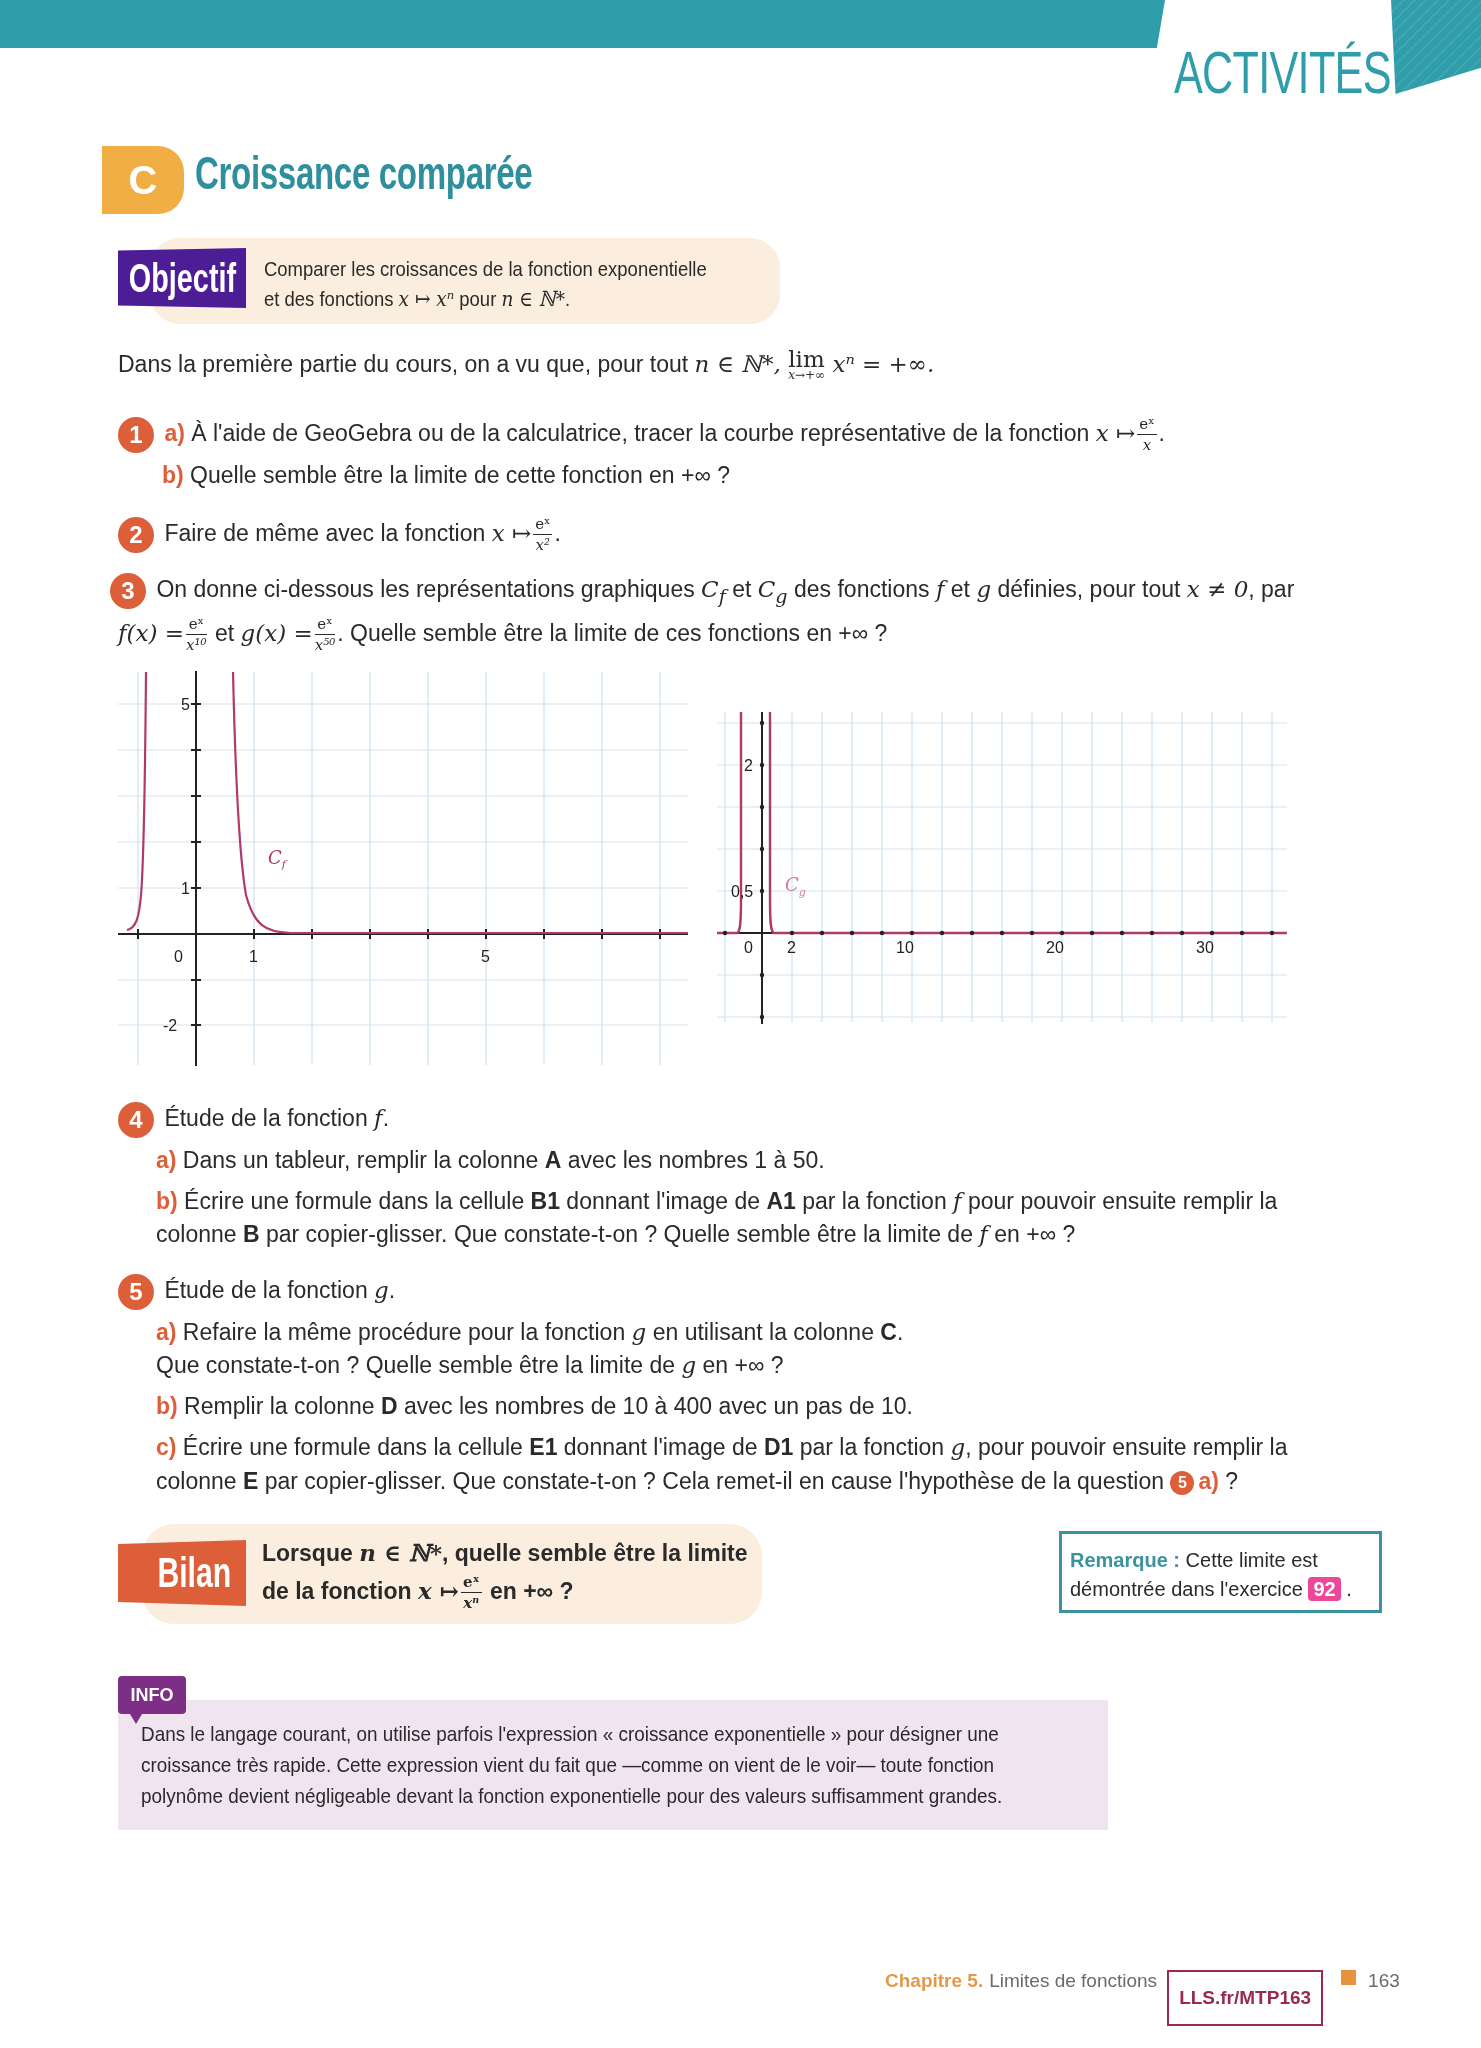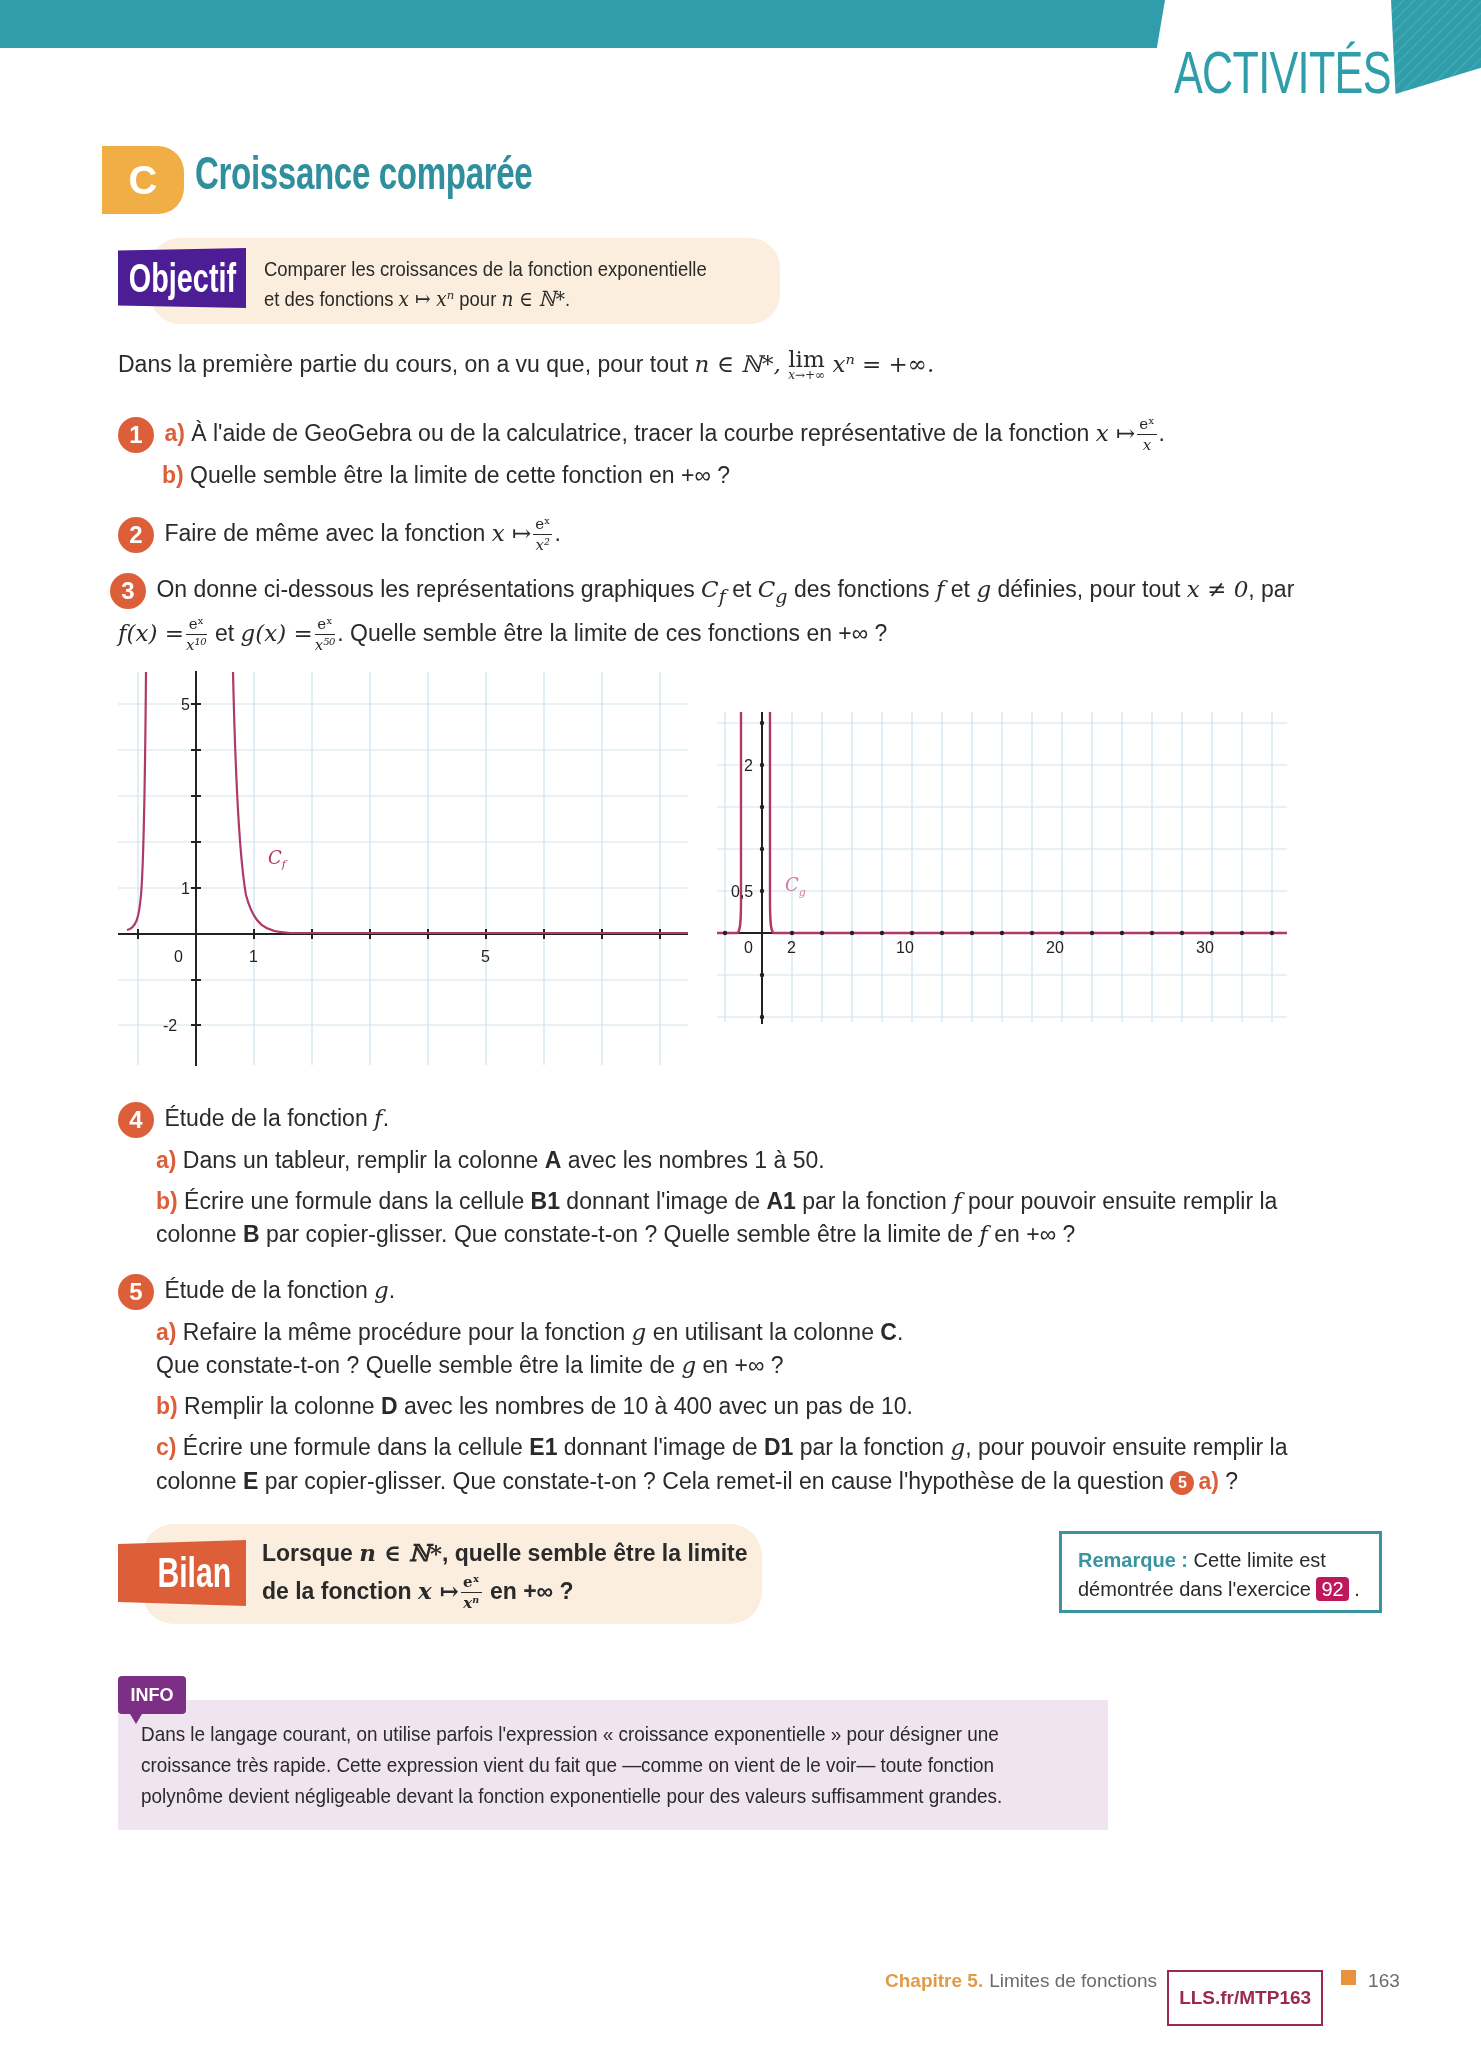--- a/index.html
+++ b/index.html
@@ -50,23 +50,23 @@
 
   
   .bilan-pill { position: absolute; left: 142px; top: 1524px; width: 620px; height: 100px; background: #fbeede; border-radius: 32px; }
   .bilan-tag { position: absolute; left: 118px; top: 1540px; width: 128px; height: 66px; background: #dd5f3a;
                clip-path: polygon(0 6%, 100% 0, 100% 100%, 0 94%); color:#fff; font-weight: bold; font-size: 42px;
                display:flex; align-items:center; justify-content:flex-end; }
   .bilan-tag span { display:inline-block; transform: scaleX(0.72); }
   .bilan-text { position: absolute; left: 262px; top: 1534px; font-weight: bold; font-size: 23px; line-height: 38px; white-space: nowrap; }
 
   .remark { position: absolute; left: 1059px; top: 1531px; width: 323px; height: 82px; border: 3px solid #3a939e; background: #fff;
-            padding: 12px 16px; font-size: 20px; line-height: 29px; transform-origin: left top; }
+            padding: 12px 8px; font-size: 20px; line-height: 29px; transform-origin: left top; }
   .remark .rk { color: #3a939e; font-weight: bold; }
-  .ex-badge { display:inline-block; background: #be185d; color:#fff; font-weight:normal; padding: 0 5px; border-radius: 4px; line-height: 24px; }
+  .ex-badge { display:inline-block; background: #ec4899; color:#fff; font-weight:bold; padding: 0 5px; border-radius: 4px; line-height: 24px; }
 
   .info-box { position: absolute; left: 118px; top: 1700px; width: 990px; height: 130px; background: #efe4ef; }
   .info-tag { position: absolute; left: 118px; top: 1676px; width: 68px; height: 38px; background: #7d2f86; color:#fff; font-weight:bold;
               font-size: 18px; display:flex; align-items:center; justify-content:center; border-radius: 4px; }
   .info-tag::after { content:""; position:absolute; left: 12px; bottom: -10px; border-left: 6px solid transparent; border-right: 6px solid transparent; border-top: 10px solid #7d2f86; }
   .info-text { position: absolute; left: 141px; top: 1718px; font-size: 21px; line-height: 31px; color: #2a2a2a; white-space: nowrap;
                transform: scaleX(0.9); transform-origin: left top; }
 
   .footer { position: absolute; left: 885px; top: 1970px; font-size: 19px; white-space: nowrap; display:flex; align-items:flex-start; }
   .footer .ch { color: #e09a4a; font-weight: bold; }

